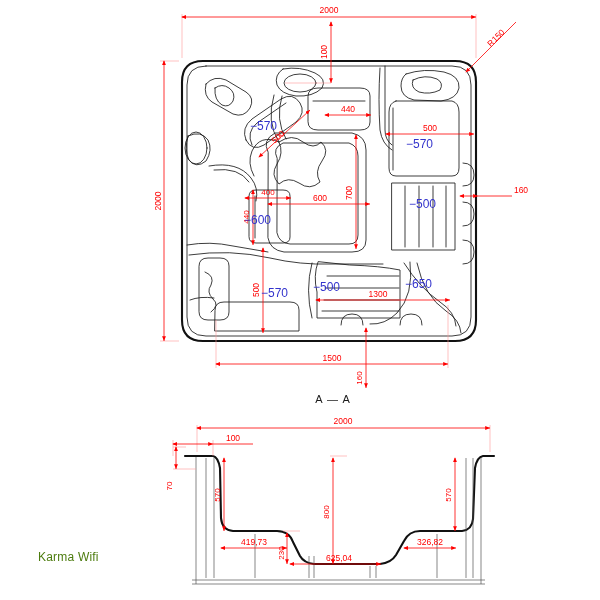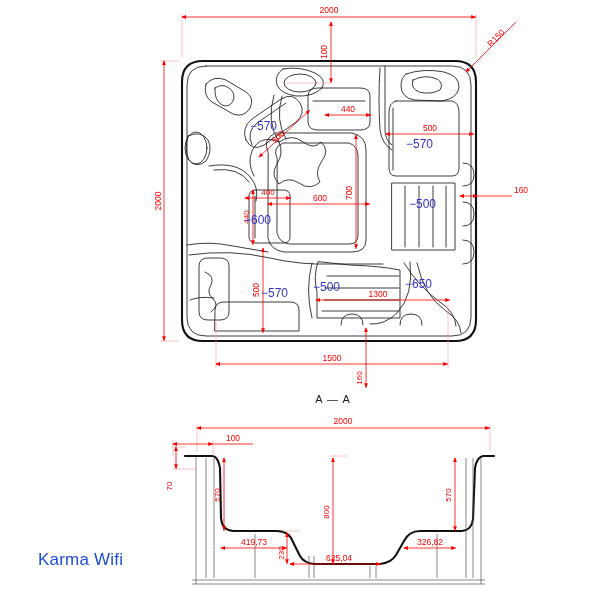--- a/index.html
+++ b/index.html
@@ -20,22 +20,22 @@
     text-align: right;
   }
   #sheet svg {
     display: block;
   }
   .model-label {
     position: absolute;
     left: 38px;
     top: 550px;
     font-family: "Liberation Sans", sans-serif;
-    font-size: 17px;
-    color: #1d4ed8;
+    font-size: 12px;
+    color: #4d7c0f;
     letter-spacing: 0.2px;
     white-space: nowrap;
   }
   text {
     font-family: "Liberation Sans", sans-serif;
   }
   .dimtxt {
     font-size: 8.5px;
     fill: #ff0000;
   }

